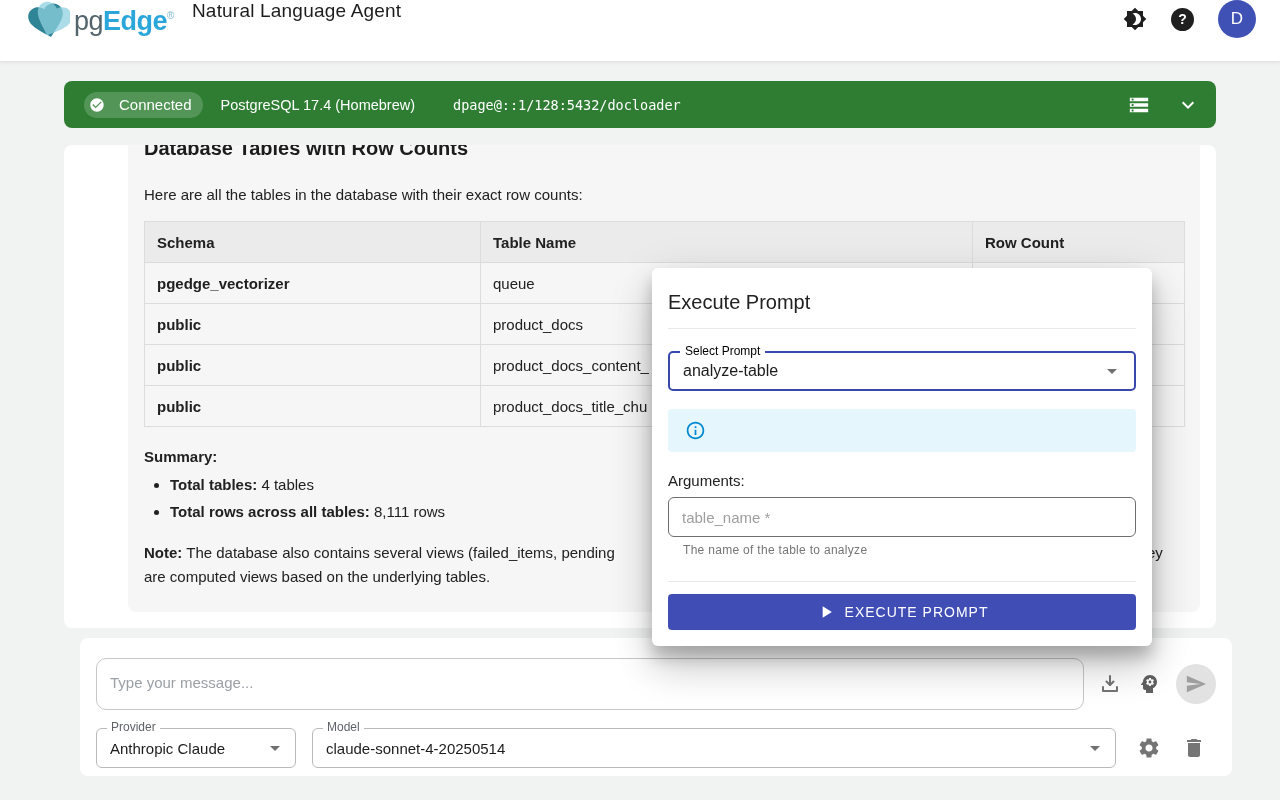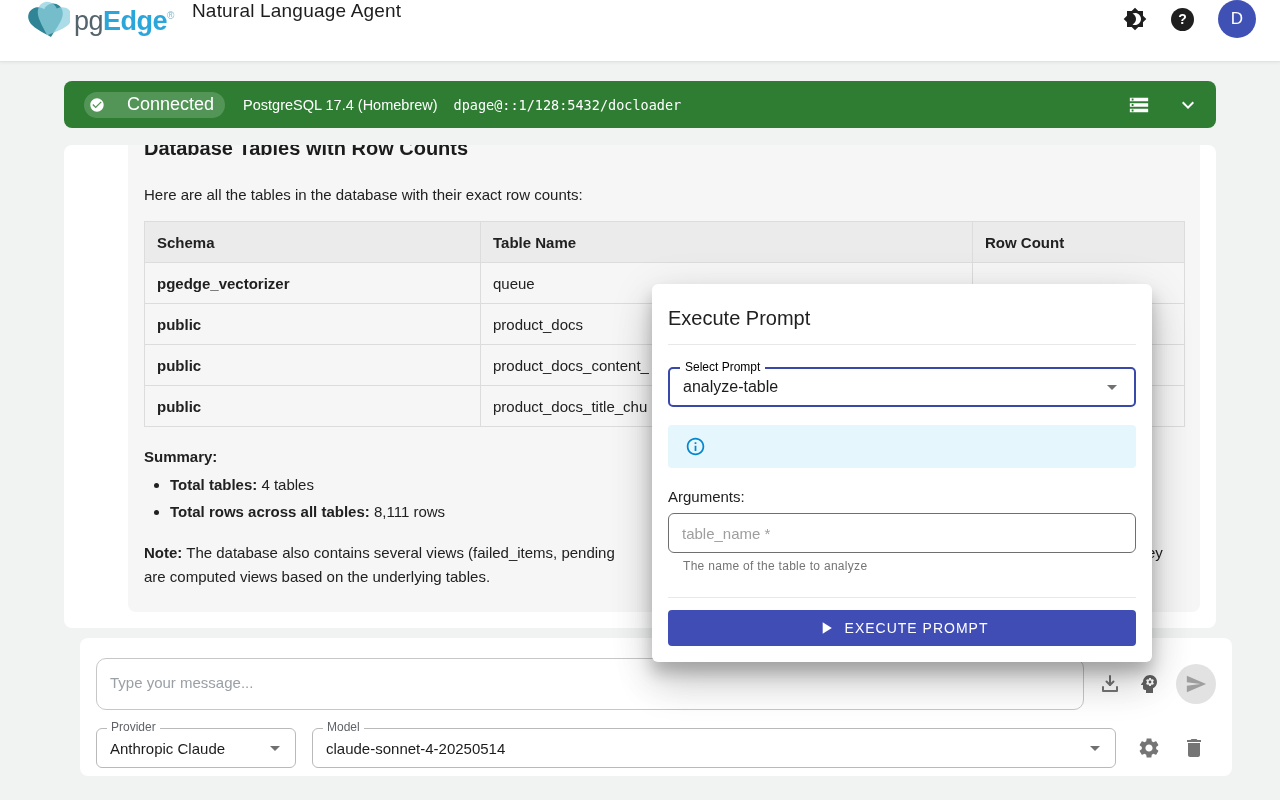--- a/index.html
+++ b/index.html
@@ -37,26 +37,26 @@
     display:flex; align-items:center; justify-content:center; cursor:pointer;
   }
 
   
   .conn-bar {
     position:absolute; left:64px; top:81px; width:1152px; height:47px;
     background:#2e7d32; border-radius:8px; display:flex; align-items:center;
     padding:0 16px 0 20px; z-index:4; color:#ffffff;
   }
   .conn-pill {
-    display:flex; align-items:center; gap:22px;
+    display:flex; align-items:center; gap:14px;
     background:rgba(255,255,255,0.18); border-radius:13px; height:26px; padding:0 11px 0 5px;
-    font-size:18px;
+    font-size:15px;
   }
   .conn-server { font-size:14.5px; margin-left:18px; }
-  .conn-dsn { font-family:"DejaVu Sans Mono", monospace; font-size:13.5px; margin-left:16px; }
+  .conn-dsn { font-family:"DejaVu Sans Mono", monospace; font-size:13.5px; margin-left:38px; }
   .conn-actions { margin-left:auto; display:flex; align-items:center; gap:26px; }
 
   
   .chat-panel {
     position:absolute; left:64px; top:145px; width:1152px; height:483px;
     background:#ffffff; border-radius:8px; overflow:hidden; z-index:1;
   }
   .message-card {
     margin:-12px 0 0 64px; width:1072px; height:479px;
     background:#f6f6f6; border-radius:8px; padding:2px 16px 16px 16px; overflow:hidden;
@@ -73,21 +73,21 @@
   .cell-schema { font-weight:700; }
   .summary-head { font-size:15px; font-weight:700; margin-top:21px; }
   .summary-list { margin-top:9px; padding-left:26px; }
   .summary-list li { font-size:15px; line-height:22px; margin-top:5px; }
   .note { font-size:15px; line-height:24px; margin-top:18px; position:relative; width:1040px; }
   .note-end { position:absolute; left:1003px; top:0; }
   .note-line2 { display:block; }
 
   
   .modal {
-    position:absolute; left:652px; top:284px; width:500px;
+    position:absolute; left:652px; top:268px; width:500px;
     background:#ffffff; border-radius:6px; z-index:10;
     box-shadow:0 11px 15px rgba(0,0,0,0.2), 0 24px 38px rgba(0,0,0,0.14), 0 9px 46px rgba(0,0,0,0.12);
     padding:22px 16px 16px 16px;
   }
   .modal-title { font-size:20px; font-weight:500; line-height:24px; color:#212121; }
   .divider { border:none; border-top:1px solid #e8e8e8; margin-top:14px; }
   .mui-select {
     position:relative; border:2px solid #3949ab; border-radius:5px; height:40px;
     margin-top:22px; display:flex; align-items:center; padding:0 10px 0 13px; cursor:pointer; background:#fff;
   }

